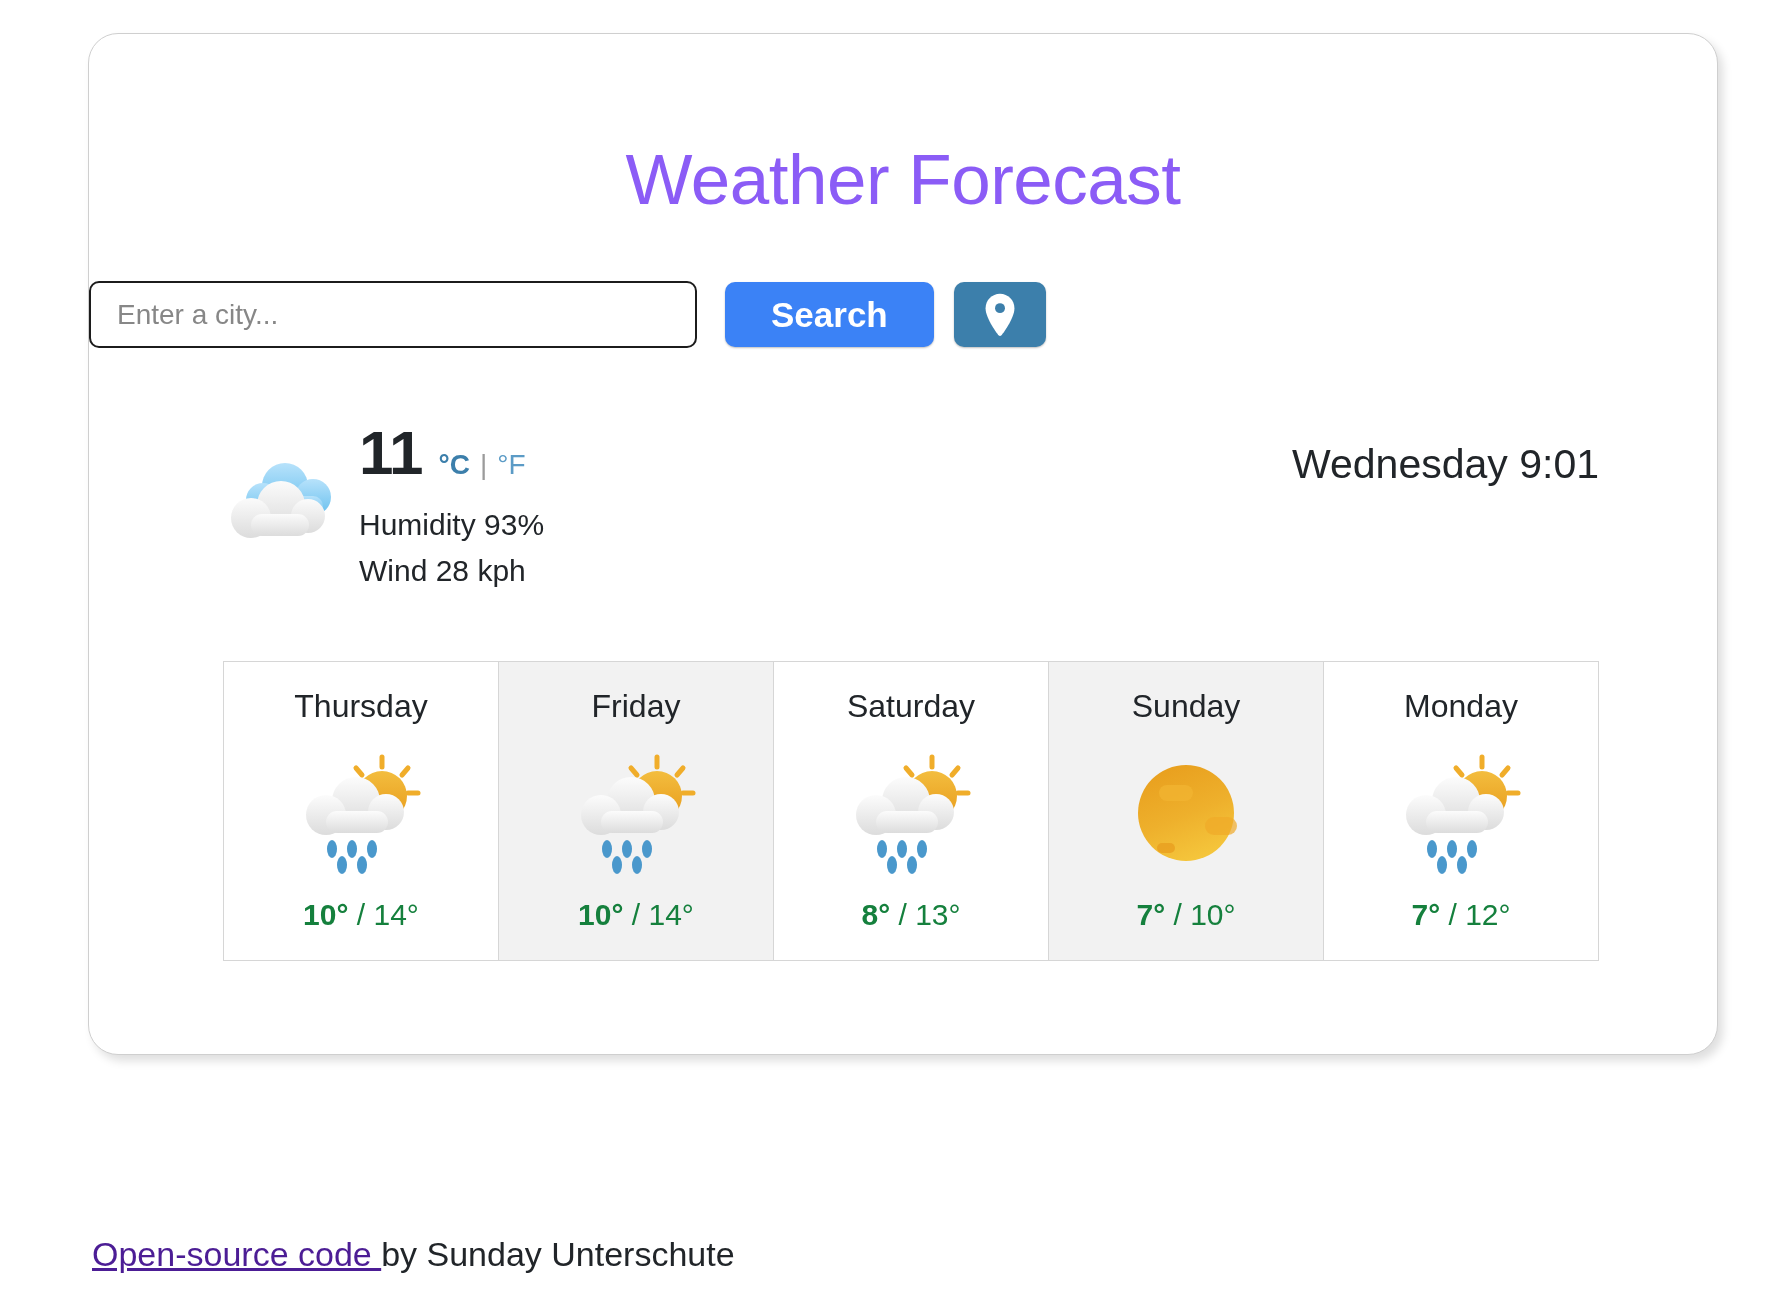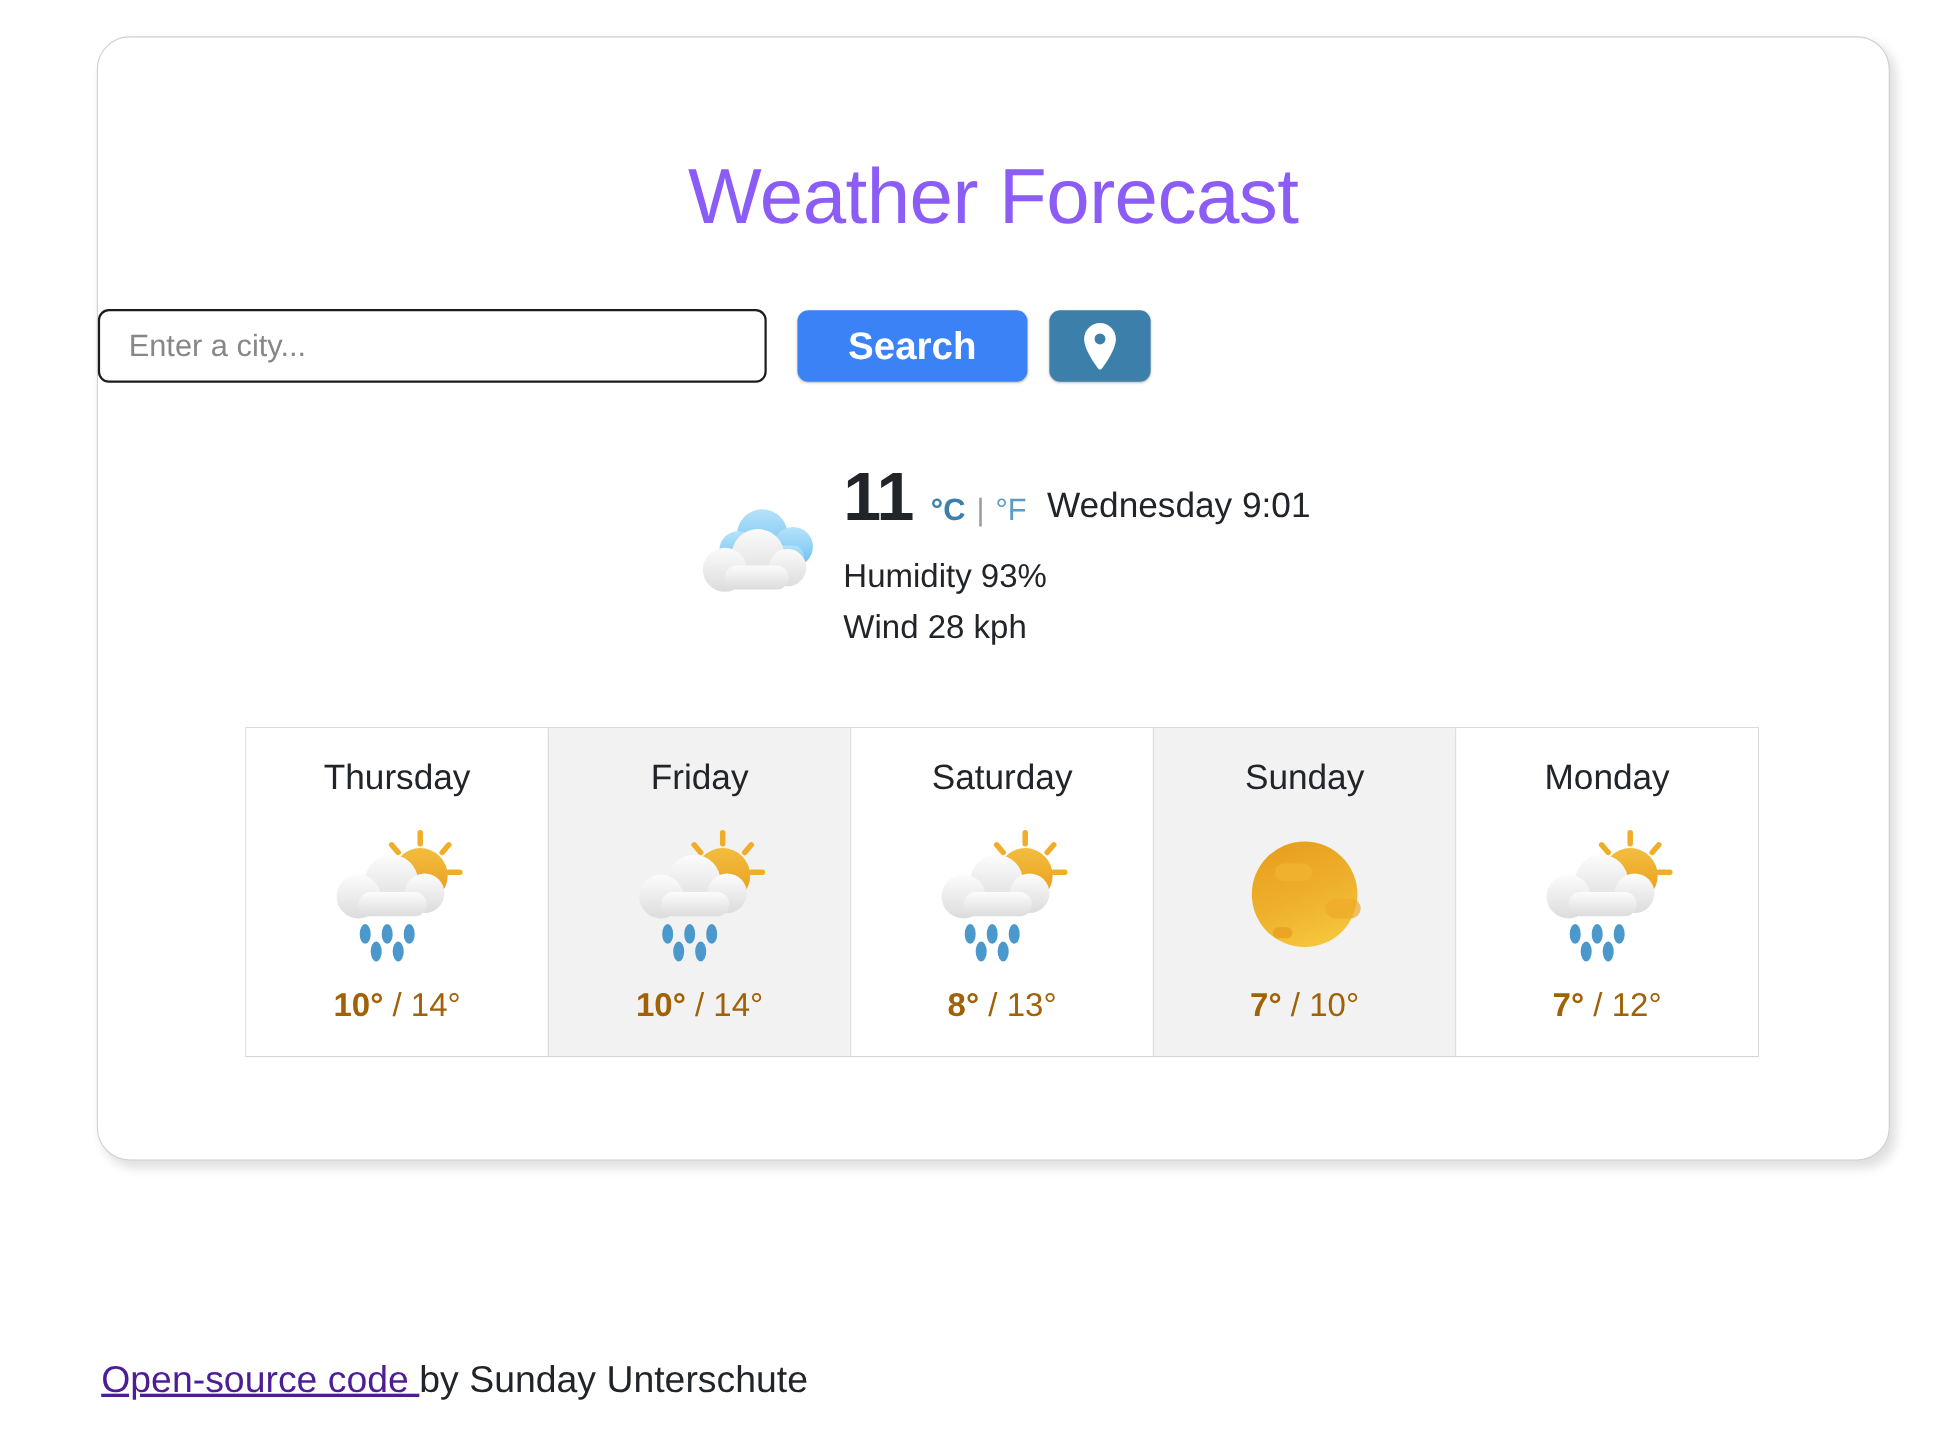--- a/index.html
+++ b/index.html
@@ -92,21 +92,21 @@
     box-shadow: 0 1px 2px rgba(0,0,0,0.25);
   }
   .geo-button svg { display: block; }
 
   
   .current-row {
     margin-top: 68px;
     padding: 0 118px 0 134px;
     display: flex;
     align-items: flex-start;
-    justify-content: center;
+    justify-content: space-between;
   }
   .current-left {
     display: flex;
     align-items: flex-start;
   }
   .current-icon {
     width: 126px;
     height: 104px;
     margin-top: 34px;
     margin-right: 10px;
@@ -161,21 +161,21 @@
     text-align: right;
     padding-top: 10px;
   }
   .city-name {
     font-size: 41px;
     color: #212529;
     line-height: 1.15;
   }
   .date-time {
     margin-top: 14px;
-    font-size: 32px;
+    font-size: 41px;
     color: #212529;
     line-height: 1.2;
   }
   .condition-text {
     margin-top: 18px;
     font-size: 32px;
     color: #212529;
     line-height: 1.2;
   }
 
@@ -204,21 +204,21 @@
     height: 146px;
     margin-top: 18px;
     display: flex;
     align-items: center;
     justify-content: center;
   }
   .day-icon svg { display: block; }
   .day-temps {
     margin-top: 14px;
     font-size: 30px;
-    color: #a16207;
+    color: #15803d;
     line-height: 1;
   }
   .day-temps .tmax { font-weight: 700; }
   .day-temps .tsep { font-weight: 400; }
   .day-temps .tmin { font-weight: 400; }
 
   
   .footer {
     position: absolute;
     left: 92px;

